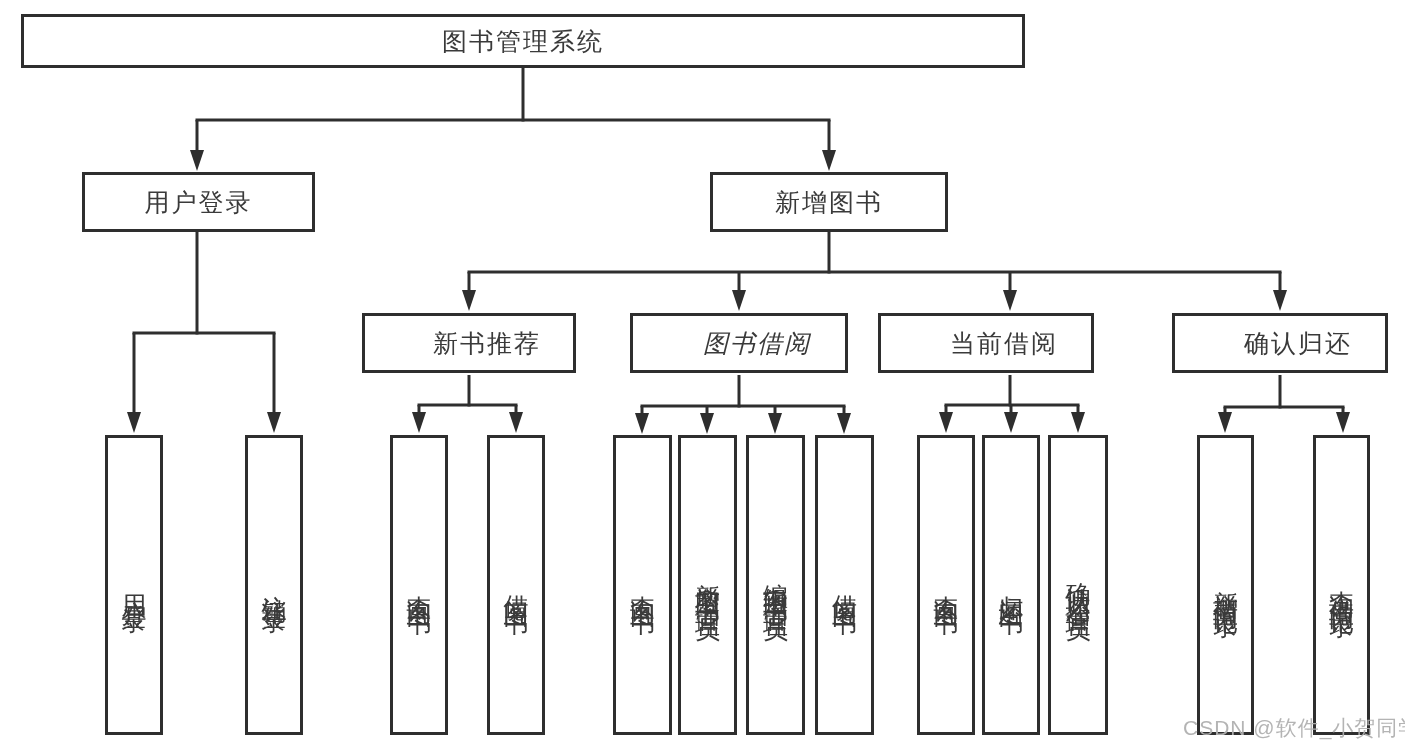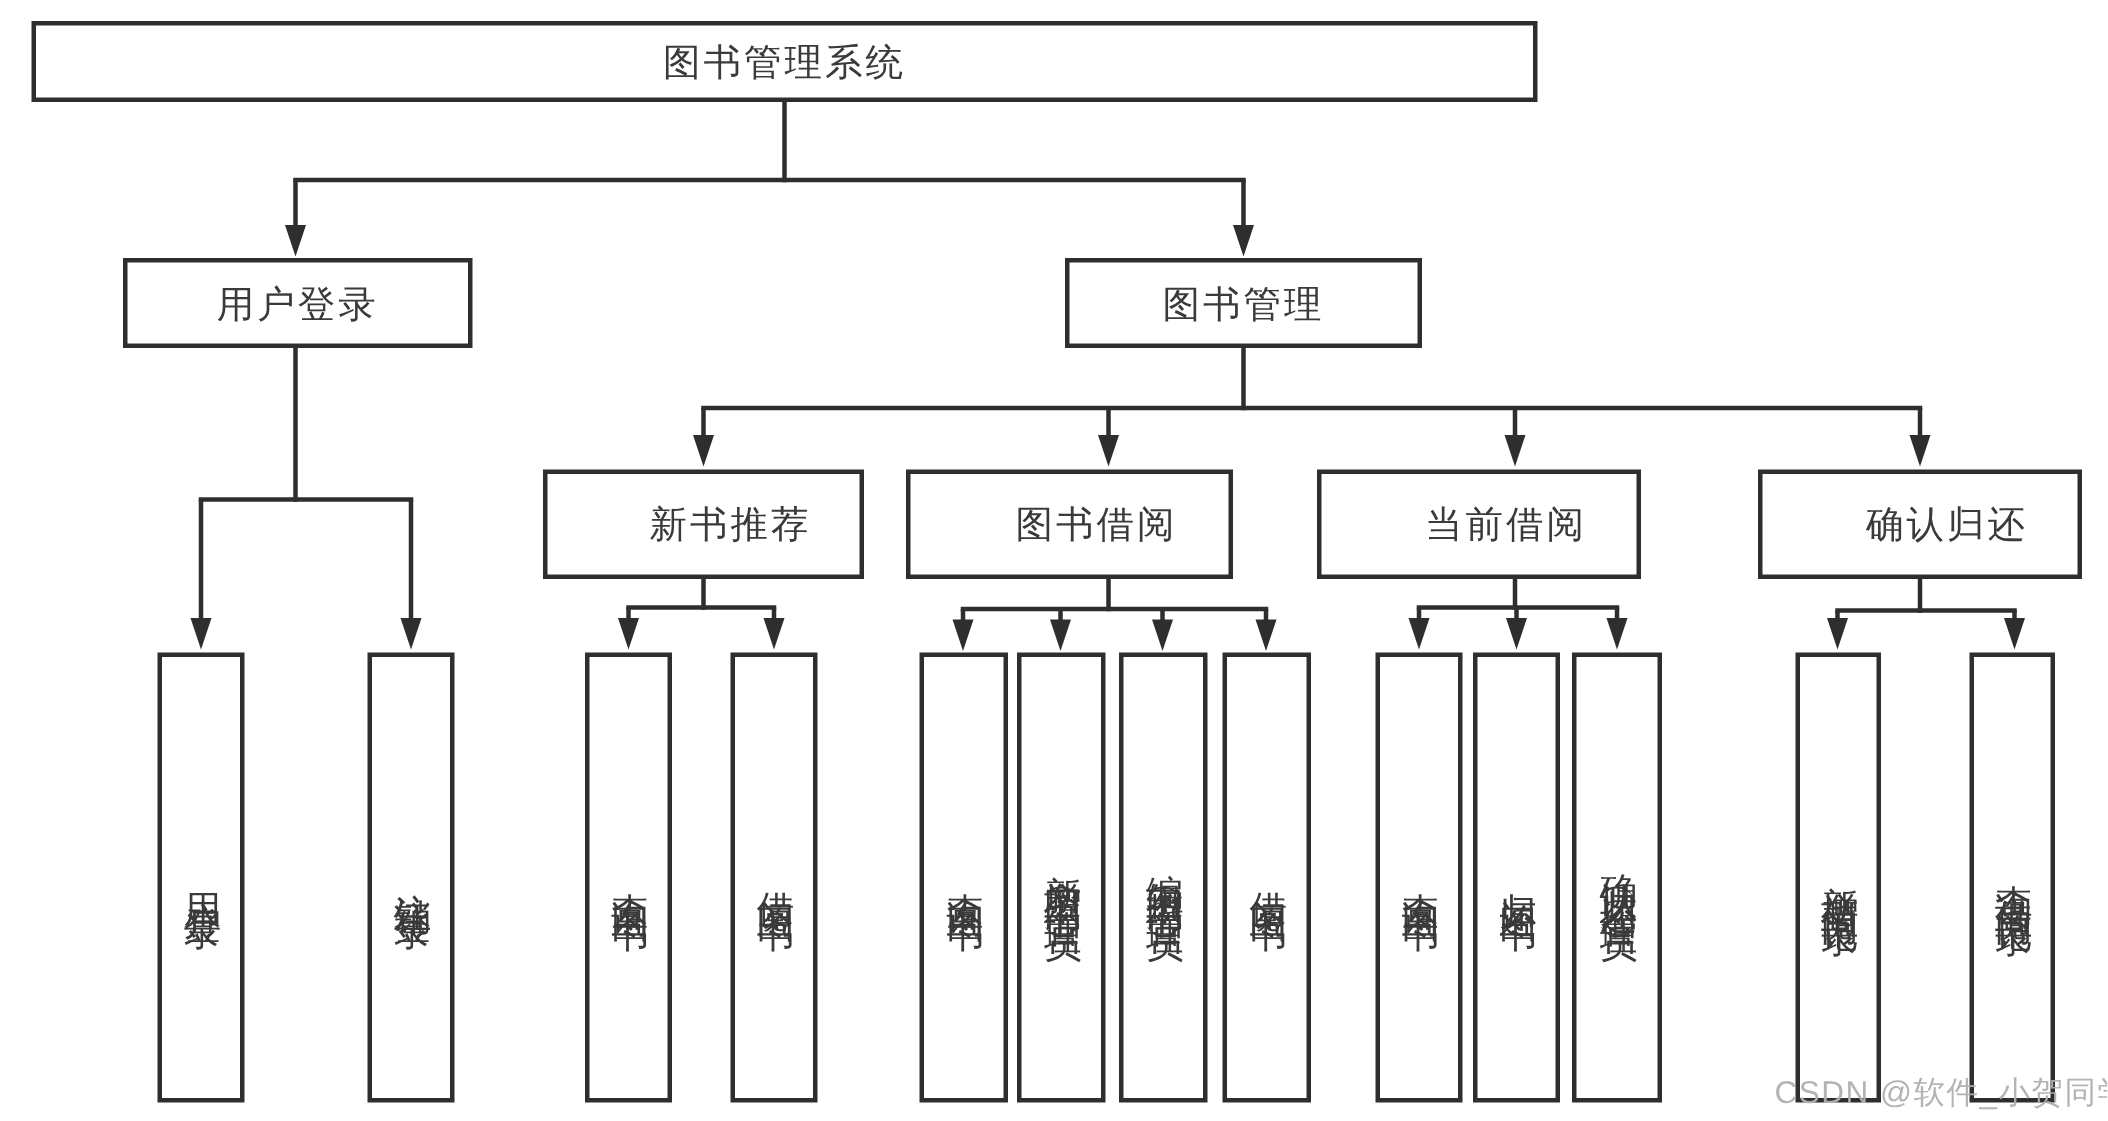--- a/index.html
+++ b/index.html
@@ -31,21 +31,21 @@
     text-align:center;
   }
   .hlabel{
     font-size:25px;
     letter-spacing:2px;
     color:var(--text);
     white-space:nowrap;
   }
   .root{left:21px;top:14px;width:1004px;height:54px;}
   .lvl2{top:172px;height:60px;}
-  .lvl3{top:313px;height:73px;font-size:24px;padding-left:36px;}
+  .lvl3{top:313px;height:60px;font-size:24px;padding-left:36px;}
   .leaf{top:435px;height:300px;}
   .vtext{
     writing-mode:vertical-rl;
     text-orientation:mixed;
     font-size:25px;
     letter-spacing:5px;
     color:var(--text);
     line-height:1;
   }
   .watermark{
@@ -141,27 +141,27 @@
   </svg>
 
   <div class="box root">
     <span class="hlabel">图书管理系统</span>
   </div>
 
   <div class="box lvl2" style="left:82px;width:233px;">
     <span class="hlabel">用户登录</span>
   </div>
   <div class="box lvl2" style="left:710px;width:238px;">
-    <span class="hlabel">图书管理</span>
+    <span class="hlabel">新增图书</span>
   </div>
 
   <div class="box lvl3" style="left:362px;width:214px;">
     <span class="hlabel">新书推荐</span>
   </div>
-  <div class="box lvl3" style="left:604px;width:218px;">
+  <div class="box lvl3" style="left:630px;width:218px;font-style:italic;">
     <span class="hlabel">图书借阅</span>
   </div>
   <div class="box lvl3" style="left:878px;width:216px;">
     <span class="hlabel">当前借阅</span>
   </div>
   <div class="box lvl3" style="left:1172px;width:216px;">
     <span class="hlabel">确认归还</span>
   </div>
 
   <div class="box leaf" style="left:105px;width:58px;">

